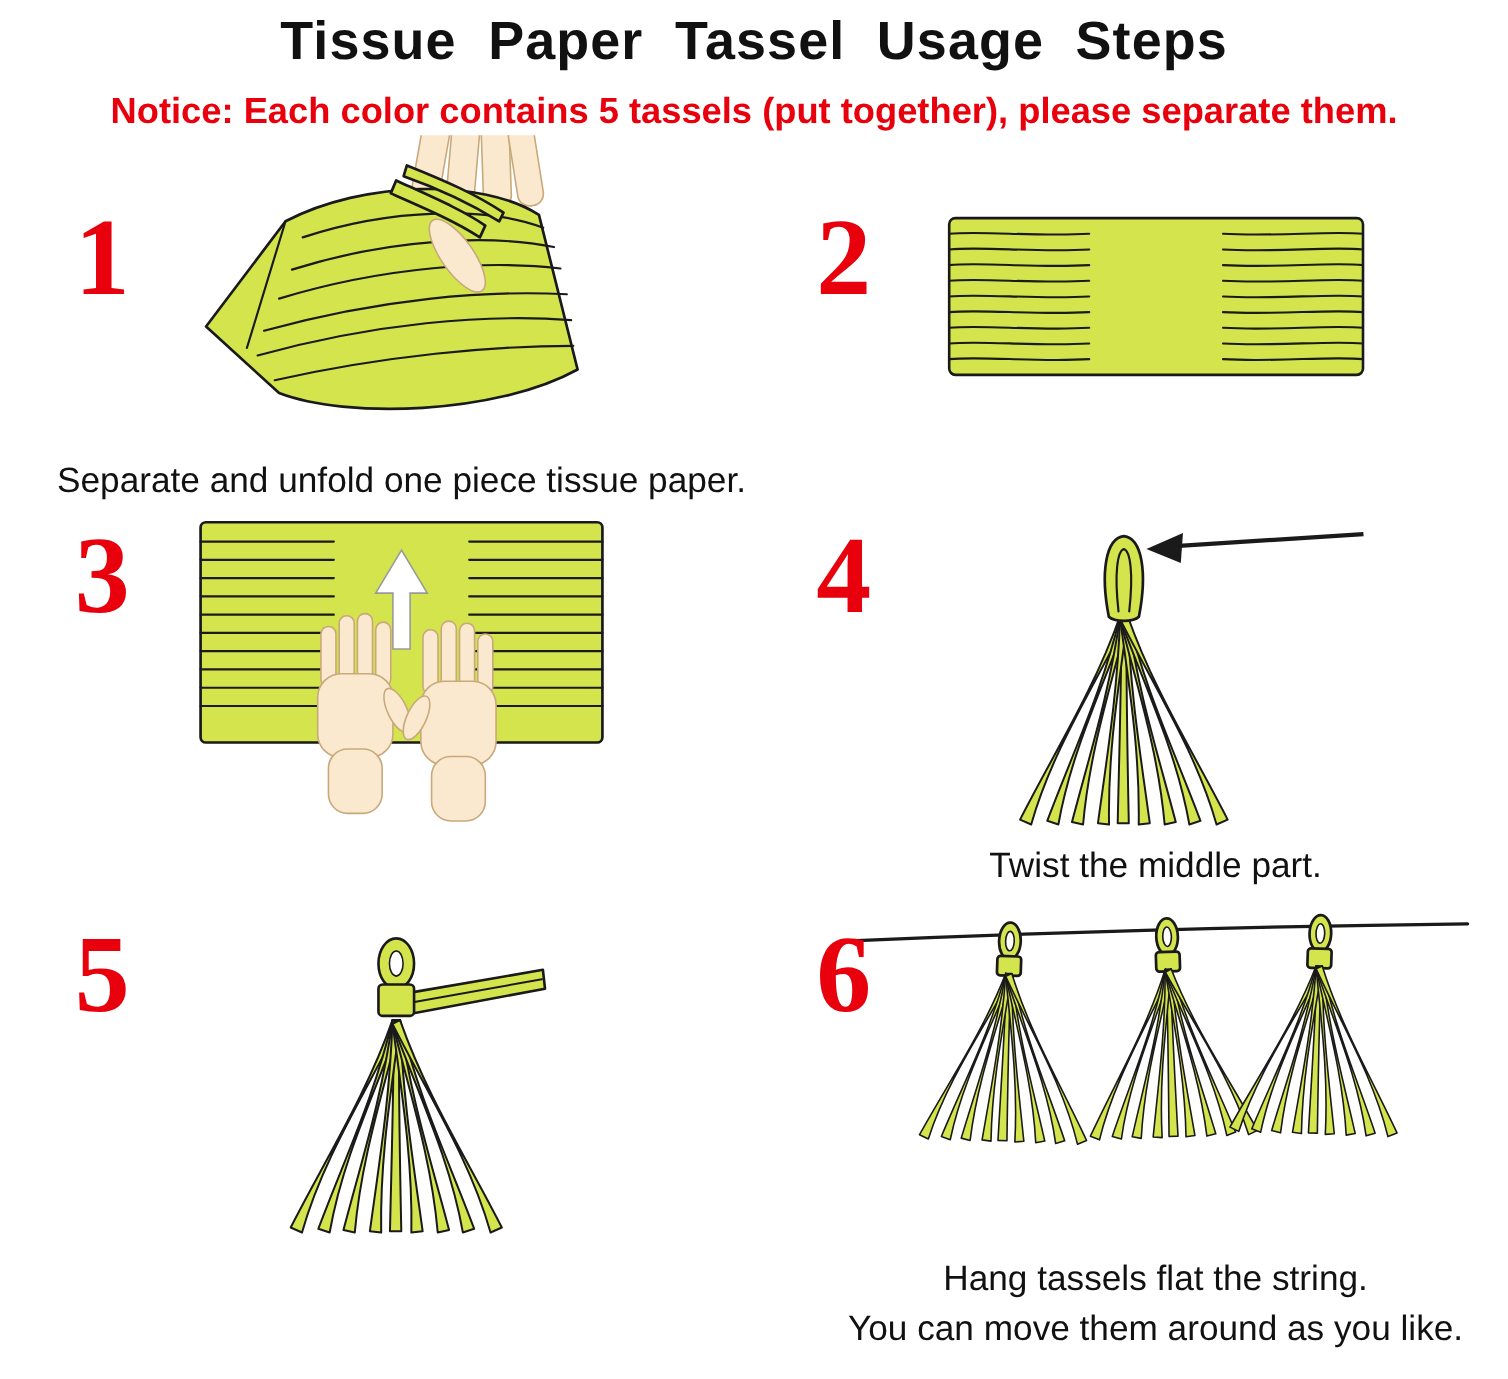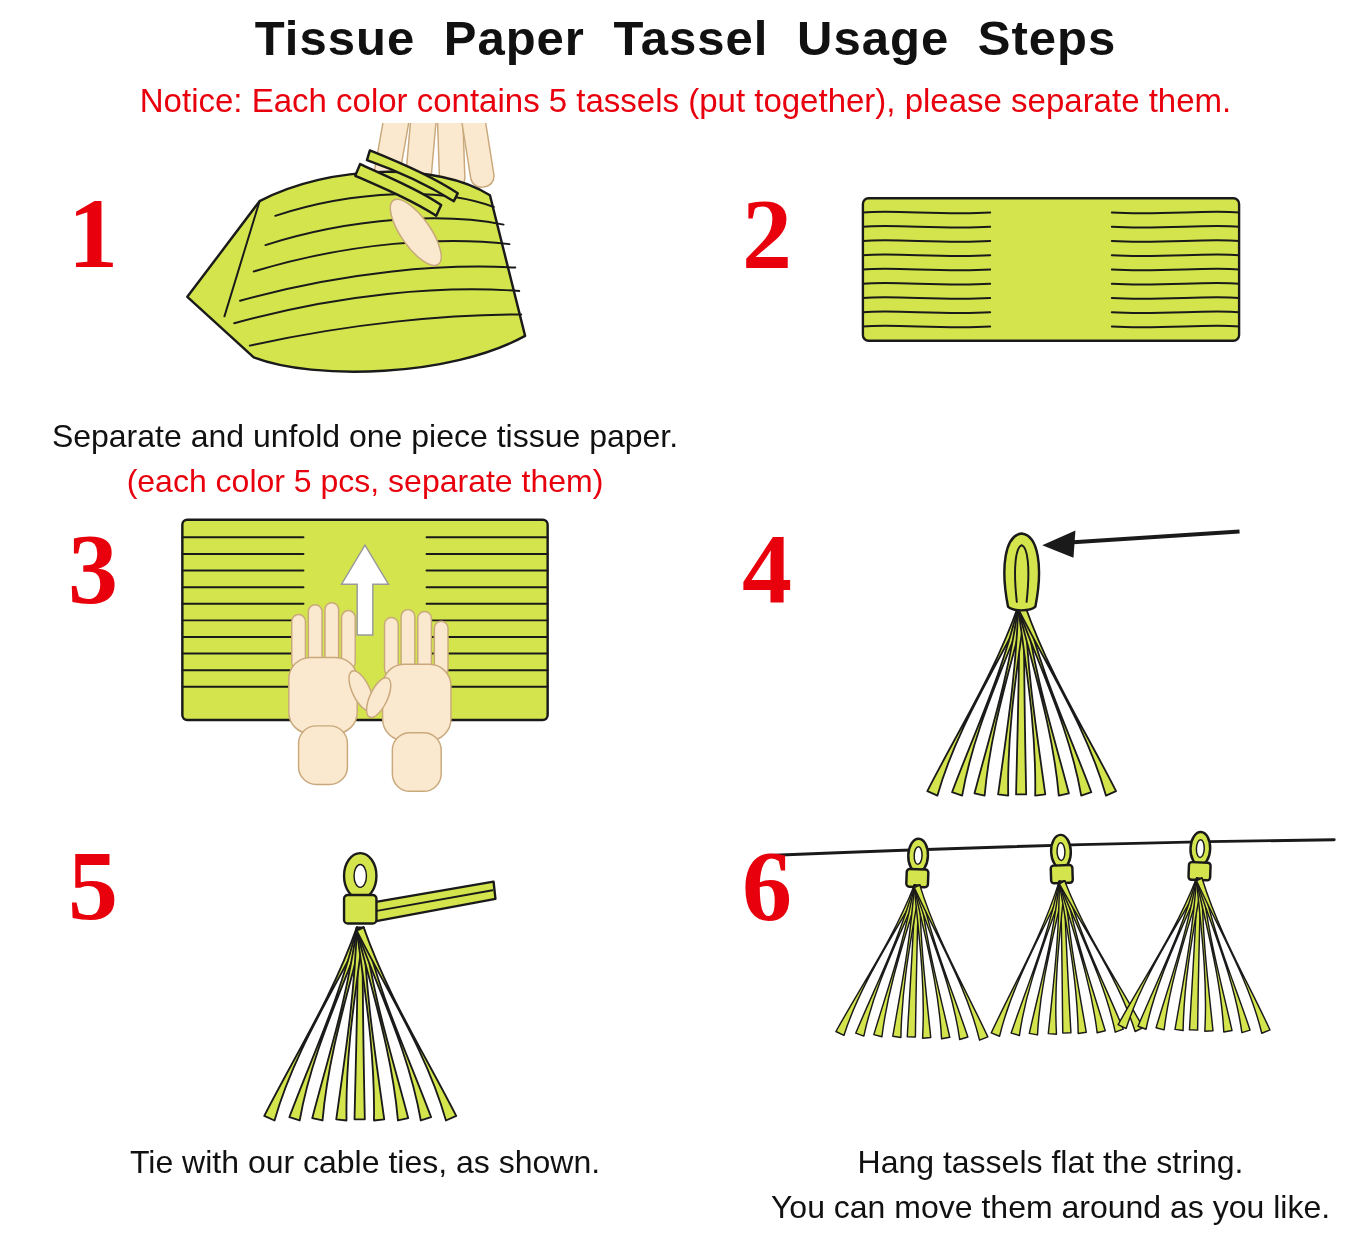--- a/index.html
+++ b/index.html
@@ -12,21 +12,21 @@
   body{background:#fff;}
   .page{
     width:1371px;height:1254px;background:#fff;position:relative;overflow:hidden;
     font-family:"Liberation Sans",sans-serif;color:#111;border-radius:24px;
   }
   .title{
     text-align:center;padding-top:10px;font-size:49px;font-weight:900;
     letter-spacing:1px;word-spacing:14px;color:#111;
   }
   .notice{
-    text-align:center;margin-top:16px;font-size:33px;font-weight:400;color:var(--red);
+    text-align:center;margin-top:16px;font-size:33px;font-weight:700;color:var(--red);
   }
   .grid{
     display:grid;grid-template-columns:730px 641px;margin-top:4px;
   }
   .step{position:relative;display:flex;flex-direction:column;align-items:center;}
   .stepnum{
     position:absolute;font-family:"Liberation Serif",serif;font-weight:700;
     font-size:100px;line-height:1;color:var(--red);
   }
   .step.col-l .stepnum{left:68px;}
@@ -94,21 +94,20 @@
           <path class="inkline" d="M96,152 C195,122 292,116 358,124"></path>
           <path class="inkline" d="M82,182 C190,152 290,144 364,148"></path>
           <path class="inkline" d="M76,205 C185,175 288,166 368,172"></path>
           <path class="inkline" d="M92,228 C195,205 295,196 370,196"></path>
           <path class="tissue" d="M205,42 C240,58 268,70 288,84 L283,95 C260,80 232,68 200,54 Z"></path>
           <path class="tissue" d="M215,28 C250,42 280,55 305,72 L301,80 C275,64 246,50 212,38 Z"></path>
           <ellipse class="skin" cx="262" cy="112" rx="15" ry="40" transform="rotate(-35 262 112)"></ellipse>
         </svg>
       </div>
       <div class="caption">Separate and unfold one piece tissue paper.</div>
-      <div class="caption red">(each color 5 pcs, separate them)</div>
     </section>
 
     <section class="step r1 col-r">
       <div class="stepnum">2</div>
       <div class="illo">
         <svg width="400" height="171" viewBox="0 0 420 180">
           <rect class="tissue" x="12" y="15" width="396" height="150" rx="6"></rect>
           <g class="inkline">
             <path d="M12,30 C45,27 95,33 146,30"></path>
               <path d="M274,30 C325,33 375,27 408,30"></path>
@@ -189,35 +188,35 @@
         <svg width="420" height="303" viewBox="0 0 430 310">
           <use href="#strands" transform="translate(185,102) scale(1.15)"></use>
           <path class="tissue" d="M171,103 C163,62 168,30 185,28 C202,30 207,62 199,103 C194,108 176,108 171,103 Z"></path>
           <path class="inkline" d="M180,98 C176,62 179,42 185,40 C191,42 194,62 190,98"></path>
           <g>
             <line x1="408" y1="26" x2="222" y2="38" stroke="#1a1a1a" stroke-width="4"></line>
             <polygon class="blk" points="206,40 240,25 238,53"></polygon>
           </g>
         </svg>
       </div>
+      <div class="caption">Twist the middle part.</div>
     </section>
 
     <section class="step r3 col-l">
       <div class="stepnum">5</div>
       <div class="illo">
         <svg width="400" height="319" viewBox="0 0 420 335">
           <ellipse class="tissue" cx="205" cy="64" rx="17" ry="24"></ellipse>
           <ellipse class="hole" cx="205" cy="64" rx="6.5" ry="12"></ellipse>
           <polygon class="tissue" points="217,92 345,70 347,88 219,112"></polygon>
           <path class="inkline" d="M221,101 L344,79"></path>
           <rect class="tissue" x="188" y="84" width="34" height="30" rx="4"></rect>
           <use href="#strands" transform="translate(205,118) scale(1.2)"></use>
         </svg>
       </div>
-      <div class="caption">Tie with our cable ties, as shown.</div>
     </section>
 
     <section class="step r3 col-r">
       <div class="stepnum">6</div>
       <div class="illo">
         <svg width="590" height="325" viewBox="0 0 600 330">
           <path class="string" d="M12,44 C200,36 420,30 588,28"></path>
           <g transform="rotate(2 165 40)">
             <ellipse class="tissue" cx="165" cy="44" rx="10" ry="17"></ellipse>
             <ellipse class="hole" cx="165" cy="44" rx="4" ry="9"></ellipse>

